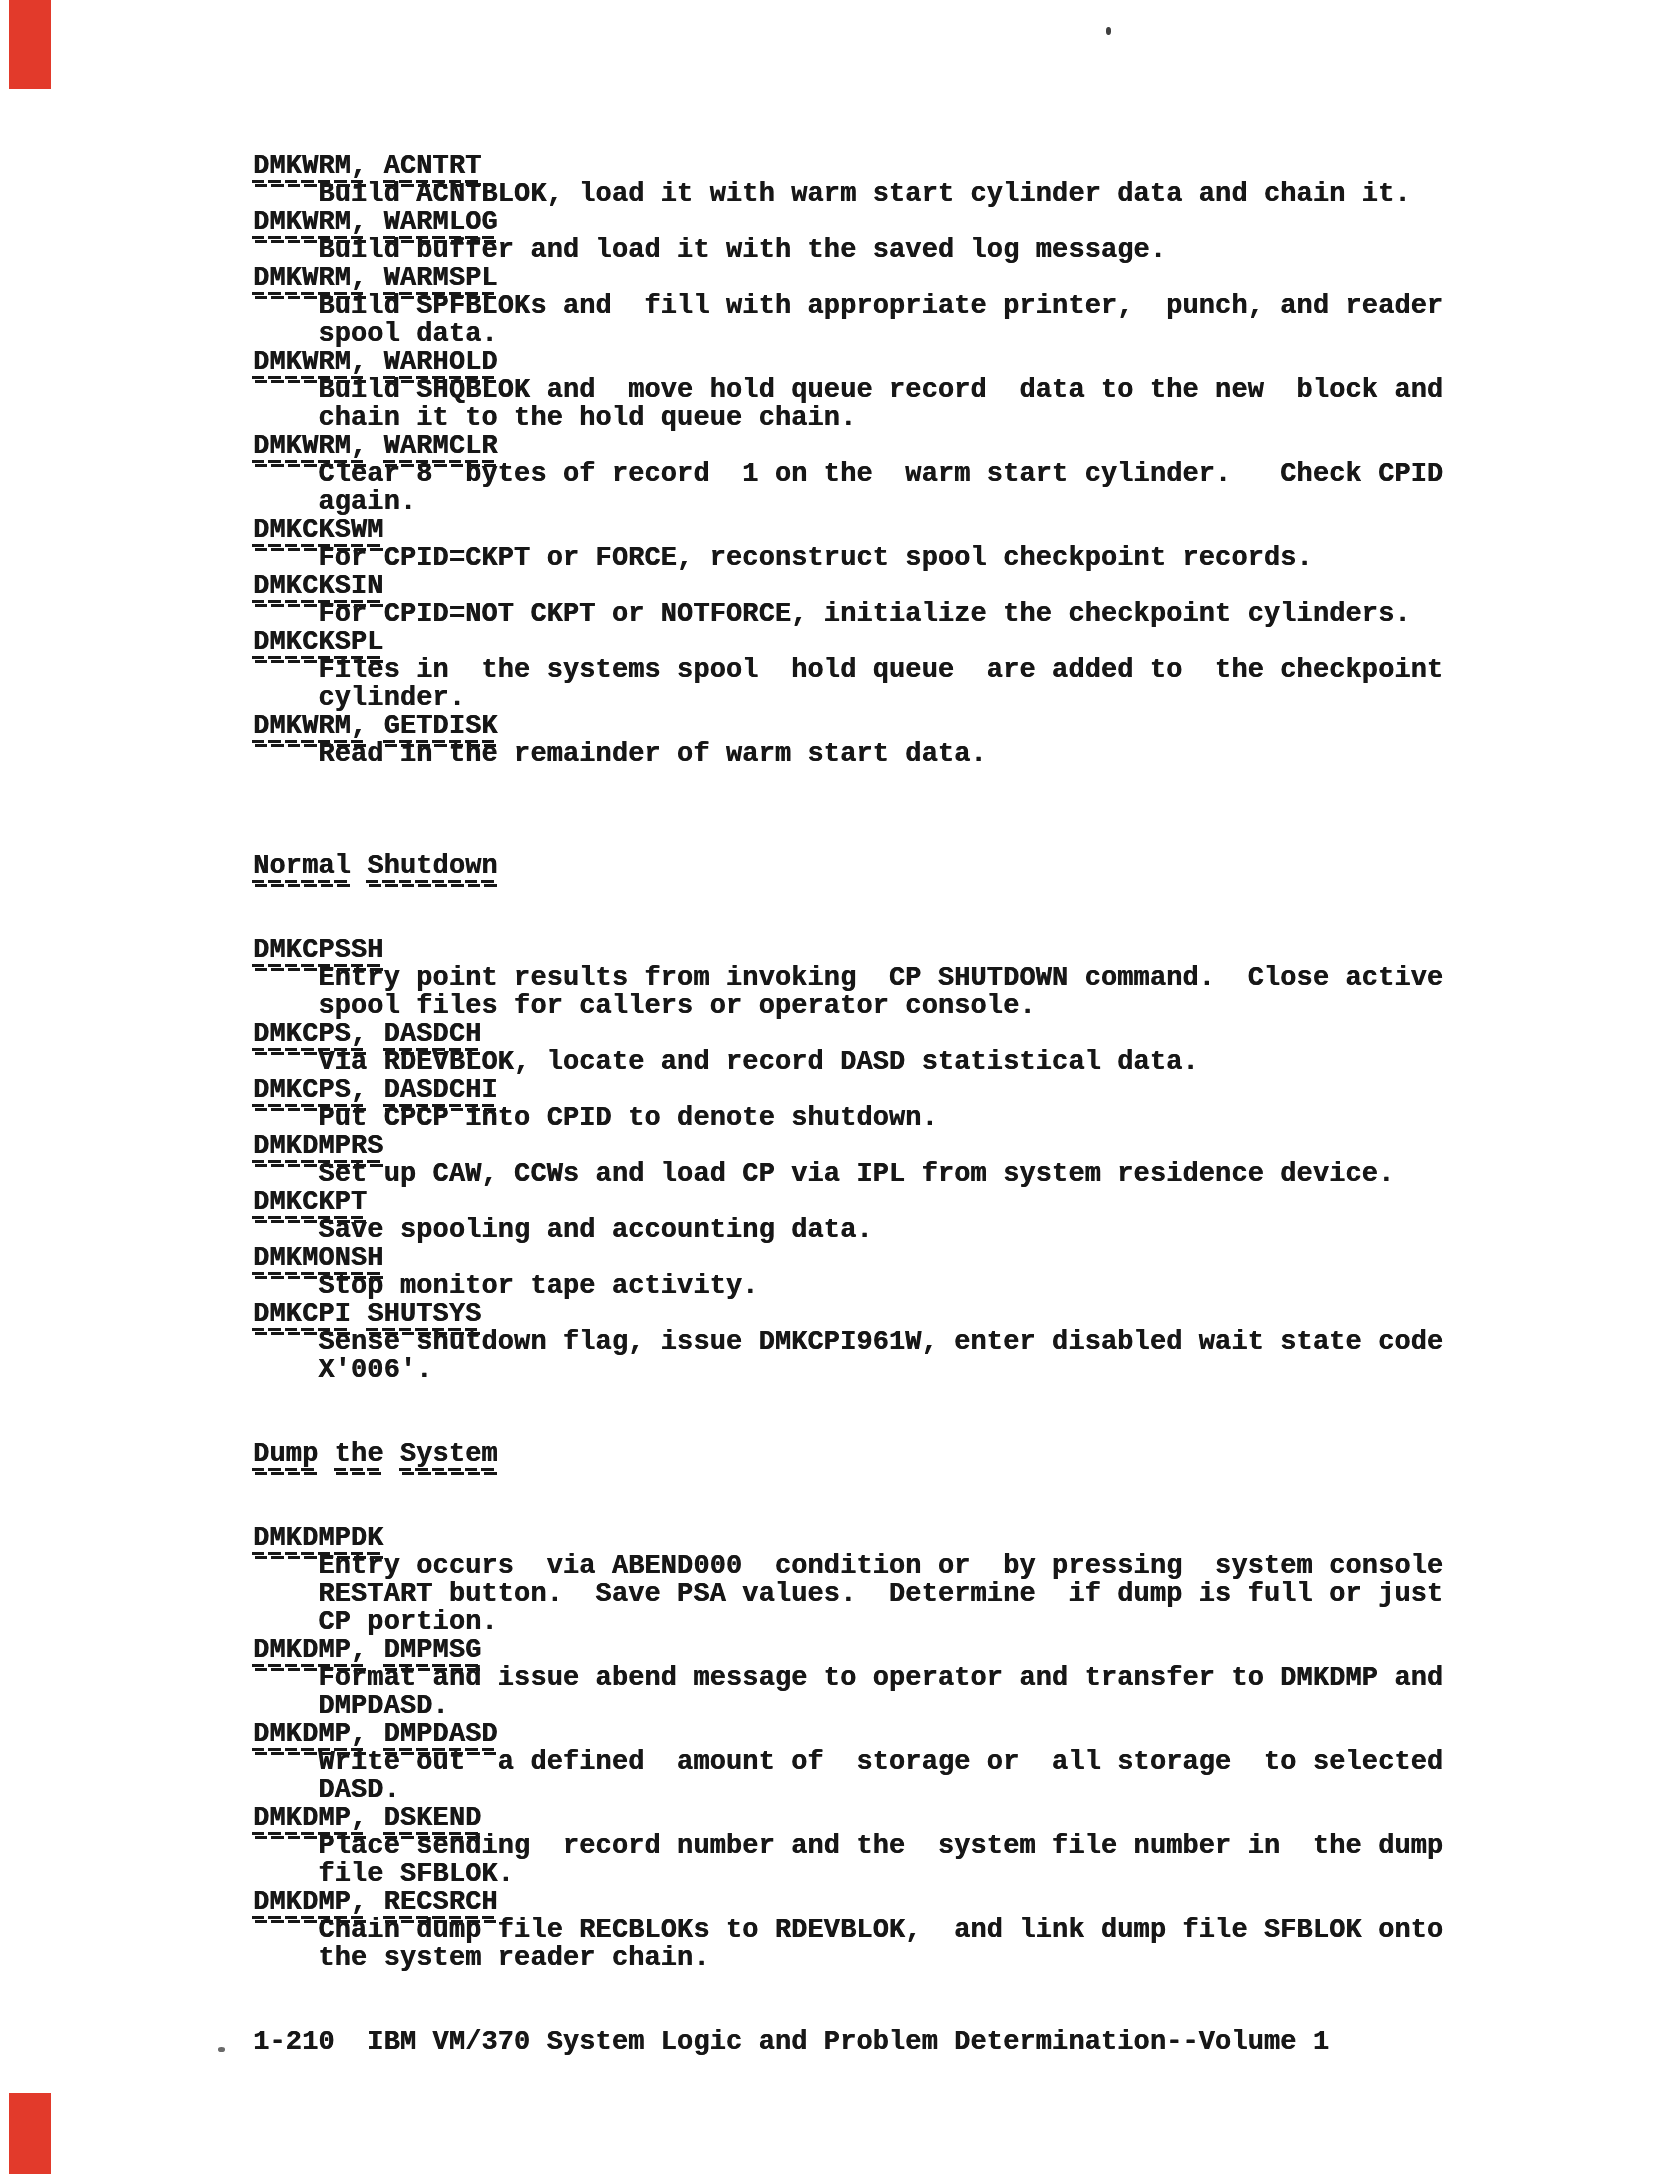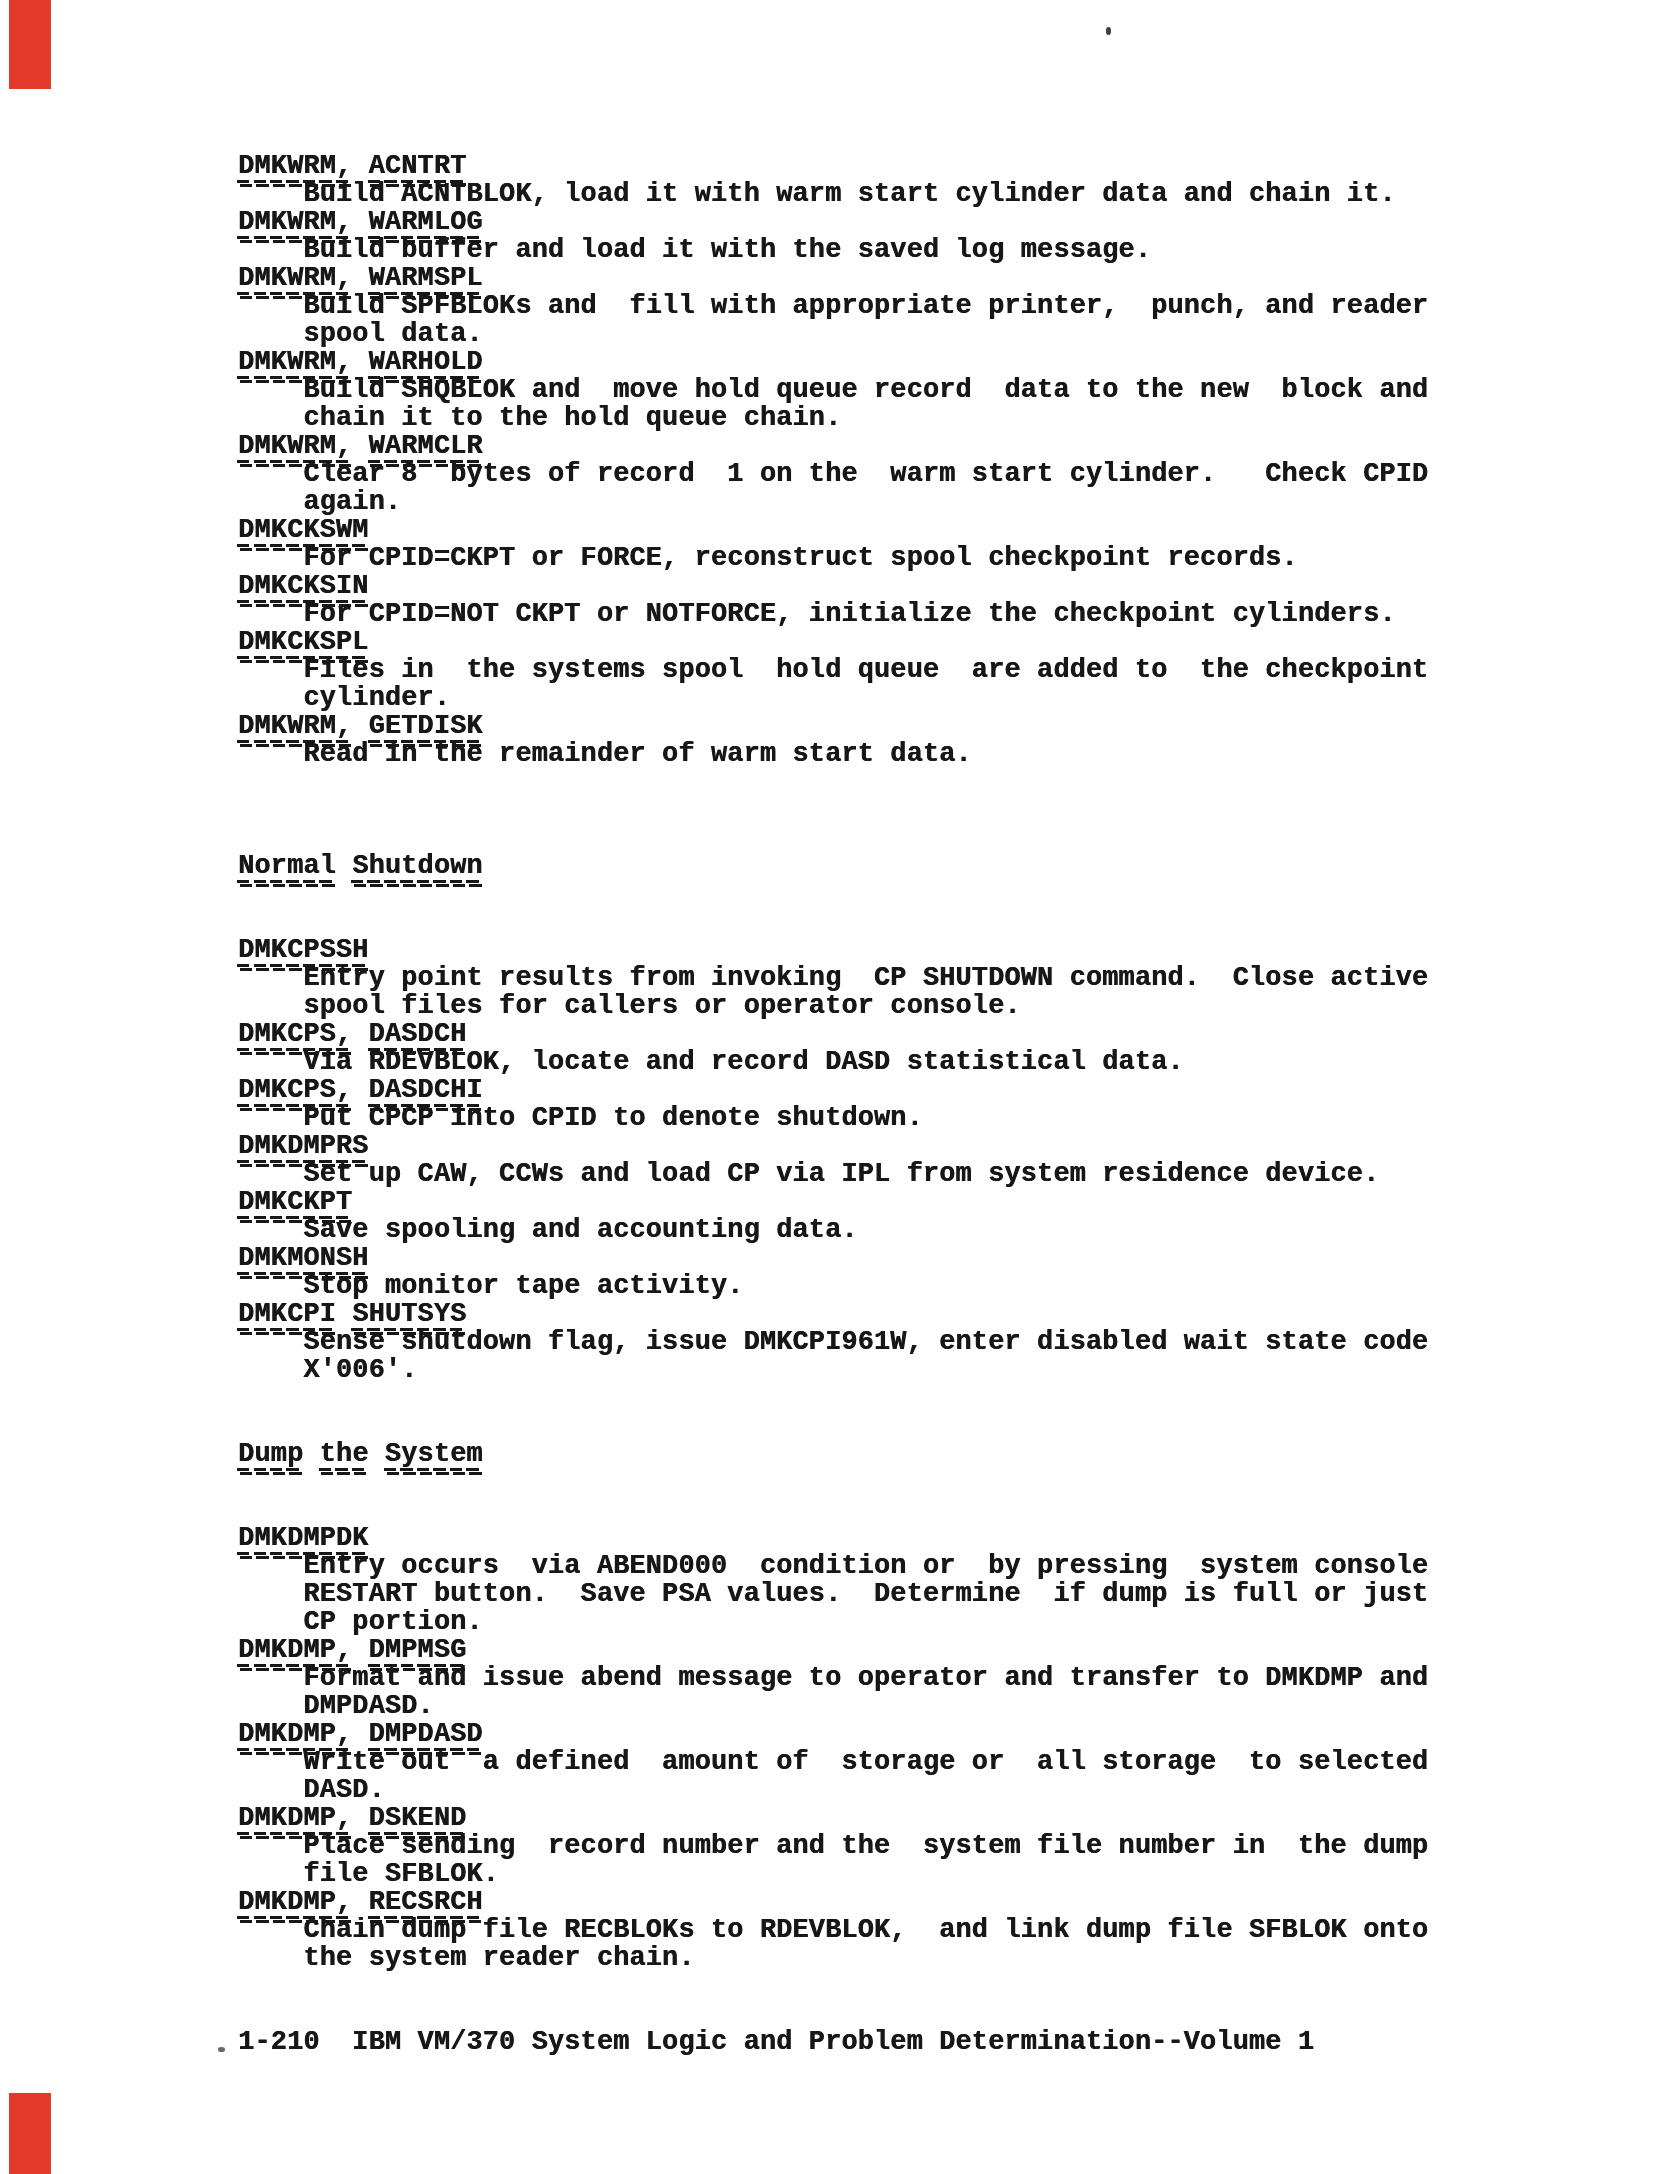--- a/index.html
+++ b/index.html
@@ -19,21 +19,21 @@
   .bleed-tab.top{top:0;height:89px;}
   .bleed-tab.bottom{top:2093px;height:81px;}
   .speck{
     position:absolute;border-radius:50%;
     background:#3f3f3f;
   }
   .speck1{left:1106px;top:27px;width:4.7px;height:7.5px;}
   .speck2{left:218px;top:2047px;width:6.6px;height:4.7px;background:#6a6a6a;}
   .text-block{
     position:absolute;
-    left:238px;top:152px;
+    left:253px;top:152px;
     font-size:27px;
     line-height:28px;
     letter-spacing:0.1px;
     white-space:pre;
     text-shadow:0.5px 0 0 #171717;
   }
   .line{height:28px;white-space:pre;}
   
   .u{position:relative;display:inline-block;}
   .u::before{

